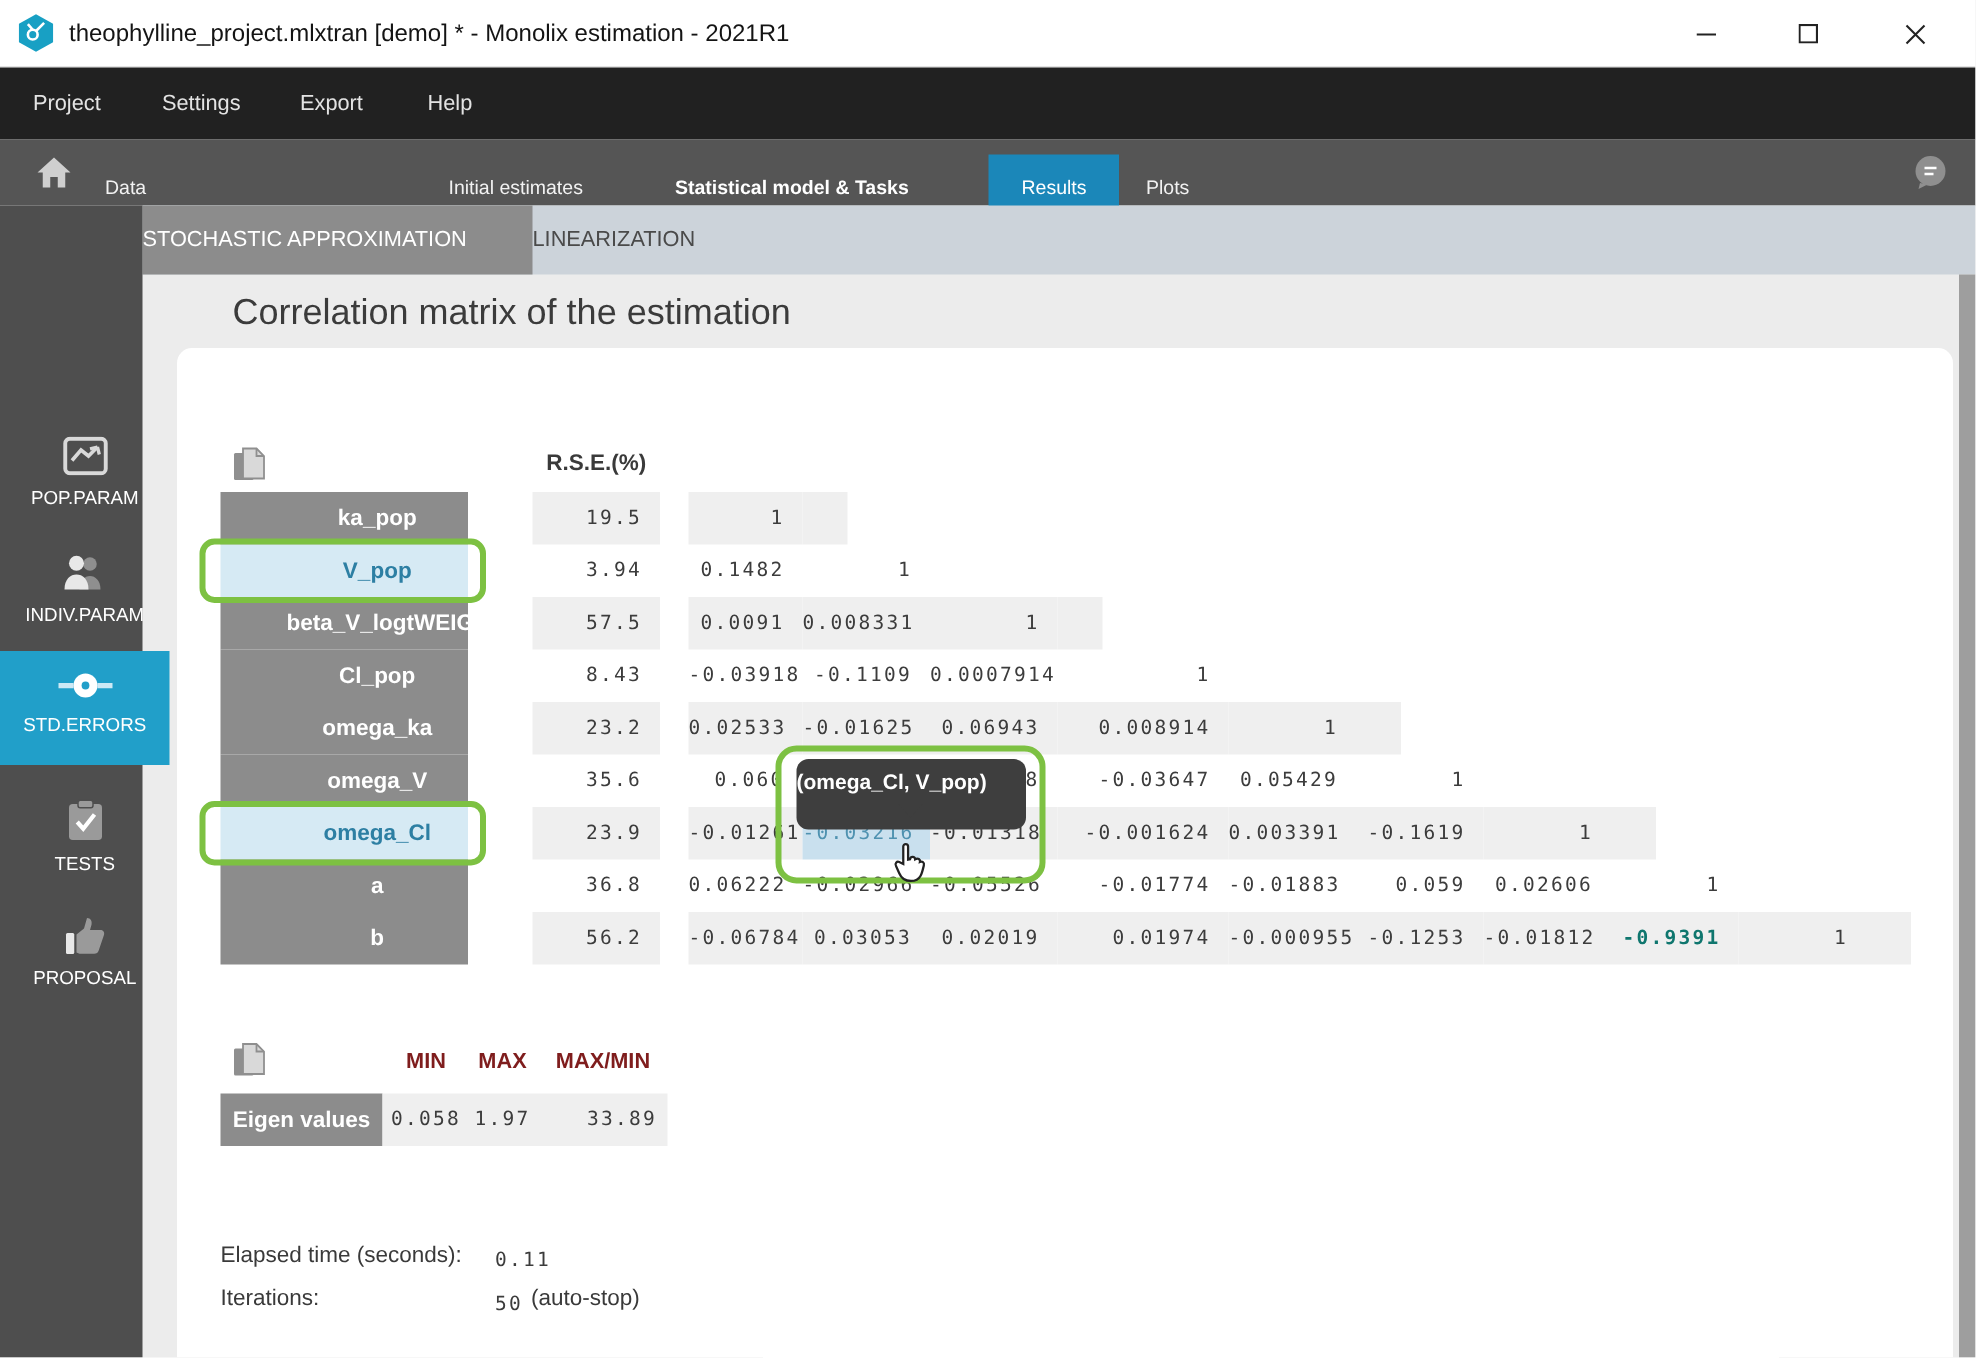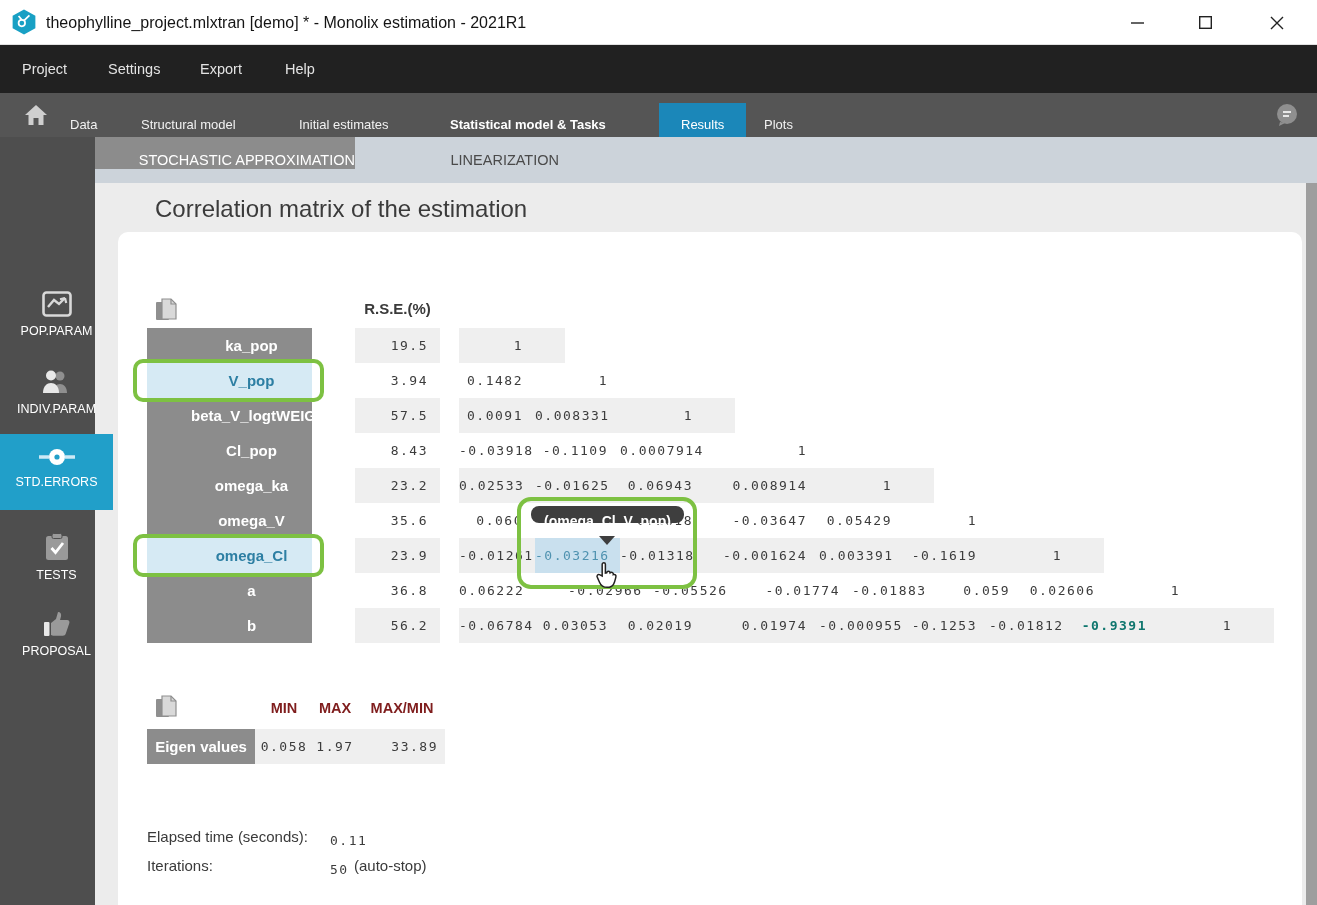--- a/index.html
+++ b/index.html
@@ -27,23 +27,23 @@
   
   .navbar { left:0; top:93px; width:1317px; height:44px; background:#555555; }
   .nav-home { left:14px; top:7px; width:44px; height:30px; color:#cfcfcf; display:flex; align-items:center; justify-content:center; cursor:pointer; }
   .nav-tab { top:10px; height:44px; line-height:44px; font-size:13px; color:#f2f2f2; cursor:pointer; }
   .nav-tab.bold { font-weight:700; color:#ffffff; }
   .nav-tab.active { background:#1b87b9; padding:0 22px; color:#ffffff; }
   .nav-chat { left:1274px; top:10px; width:26px; height:24px; cursor:pointer; }
 
   
   .subtabs { left:95px; top:137px; width:1222px; height:46px; background:#ccd3da; }
-  .subtab { top:0; height:32px; line-height:46px; text-align:right; font-size:14.5px; cursor:pointer; }
+  .subtab { top:0; height:46px; line-height:46px; text-align:left; font-size:14.5px; cursor:pointer; }
   .subtab.active { left:0; width:260px; background:#8c8c8c; color:#ffffff; }
-  .subtab.inactive { left:260px; width:156px; color:#4a4a4a;margin-left:48px; }
+  .subtab.inactive { left:260px; width:156px; color:#4a4a4a; }
 
   
   .sidebar { left:0; top:137px; width:95px; height:768px; background:#4e4e4e; }
   .side-item { left:0; width:113px; text-align:center; color:#ffffff; cursor:pointer; }
   .side-item .lbl { display:block; font-size:12.5px; margin-top:3px; }
   .side-icon { display:inline-block; color:#d9d9d9; }
   .side-item.active { background:#219fc9; }
 
   
   .panel { left:118px; top:232px; width:1184px; height:673px; background:#ffffff; border-radius:10px 10px 0 0; }
@@ -68,22 +68,22 @@
            font-family:"DejaVu Sans Mono", monospace; font-size:13px; color:#3c3c3c; letter-spacing:1.5px; cursor:default; }
   .mcell.band { background:#efefef; }
   .mcell.cap { padding:0; }
   .mcell.hl { background:#c9e0ee; color:#4f92b0; }
   .mcell.neg { color:#0f766e; font-weight:700; }
 
   
   .green-box { border:4px solid #7dc142; border-radius:10px; pointer-events:none; }
 
   
-  .tooltip { left:531px; top:506px; width:153px; height:17px; background:#3e3e3e; border-radius:8px;
-             color:#ffffff; font-weight:700; font-size:14px; text-align:center; line-height:31px; z-index:5; }
+  .tooltip { left:531px; top:506px; width:153px; height:47px; background:#3e3e3e; border-radius:8px;
+             color:#ffffff; font-weight:700; font-size:14px; text-align:left; line-height:31px; z-index:5; }
   .tooltip-arrow { left:599px; top:536px; width:0; height:0; border-left:8px solid transparent;
                    border-right:8px solid transparent; border-top:9px solid #3e3e3e; z-index:5; }
   .cursor-hand { left:594px; top:560px; width:26px; height:30px; z-index:6; pointer-events:none; }
 
   
   .eig-header { top:700px; height:22px; font-weight:700; font-size:14.5px; color:#7f1d1d; text-align:center; }
   .eig-label { left:147px; top:729px; width:108px; height:35px; line-height:35px; text-align:center;
                background:#8c8c8c; color:#ffffff; font-weight:700; font-size:15px; }
   .eig-band { left:255px; top:729px; width:190px; height:35px; background:#efefef; }
   .eig-val { top:729px; height:35px; line-height:35px; text-align:center; }
@@ -133,21 +133,20 @@
   </span>
 </div>
 
 <div class="abs navbar">
   <span class="abs nav-home">
     <svg width="24" height="22" viewBox="0 0 24 22">
         <path d="M12 1 L23 11 H19.5 V21 H14.5 V14 H9.5 V21 H4.5 V11 H1 Z" fill="#cfcfcf"></path>
       </svg>
   </span>
   <span class="abs nav-tab" style="left:70px">Data</span>
-  <span class="abs nav-tab" style="left:141px">Structural model</span>
   <span class="abs nav-tab" style="left:299px">Initial estimates</span>
   <span class="abs nav-tab bold" style="left:450px">Statistical model &amp; Tasks</span>
   <span class="abs nav-tab active" style="left:659px">Results</span>
   <span class="abs nav-tab" style="left:764px">Plots</span>
   <span class="abs nav-chat">
     <svg width="26" height="24" viewBox="0 0 26 24">
         <circle cx="13" cy="11" r="10" fill="#8f8f8f"></circle>
         <path d="M6 19 L5 23 L11 20 Z" fill="#8f8f8f"></path>
         <line x1="9" y1="9" x2="17" y2="9" stroke="#fff" stroke-width="1.6"></line>
         <line x1="9" y1="13" x2="15" y2="13" stroke="#fff" stroke-width="1.6"></line>
@@ -290,21 +289,21 @@
     <div class="mcell band hl" style="width: 85px;">-0.03216</div>
     <div class="mcell band" style="width: 85px;">-0.01318</div>
     <div class="mcell band" style="width: 114px;">-0.001624</div>
     <div class="mcell band" style="width: 85px;">0.003391</div>
     <div class="mcell band" style="width: 85px;">-0.1619</div>
     <div class="mcell band" style="width: 85px;">1</div>
     <div class="mcell band cap" style="width: 30px;"></div>
   </div>
 <div class="abs mrow" style="top:573px">
     <div class="mcell" style="width: 76px;">0.06222</div>
-    <div class="mcell" style="width: 85px; margin-left: 33px;">-0.02966</div>
+    <div class="mcell" style="width: 85px;">-0.02966</div>
     <div class="mcell" style="width: 85px;">-0.05526</div>
     <div class="mcell" style="width: 114px;">-0.01774</div>
     <div class="mcell" style="width: 85px;">-0.01883</div>
     <div class="mcell" style="width: 85px;">0.059</div>
     <div class="mcell" style="width: 85px;">0.02606</div>
     <div class="mcell" style="width: 85px;">1</div>
   </div>
 <div class="abs mrow" style="top:608px">
     <div class="mcell band" style="width: 76px;">-0.06784</div>
     <div class="mcell band" style="width: 85px;">0.03053</div>

